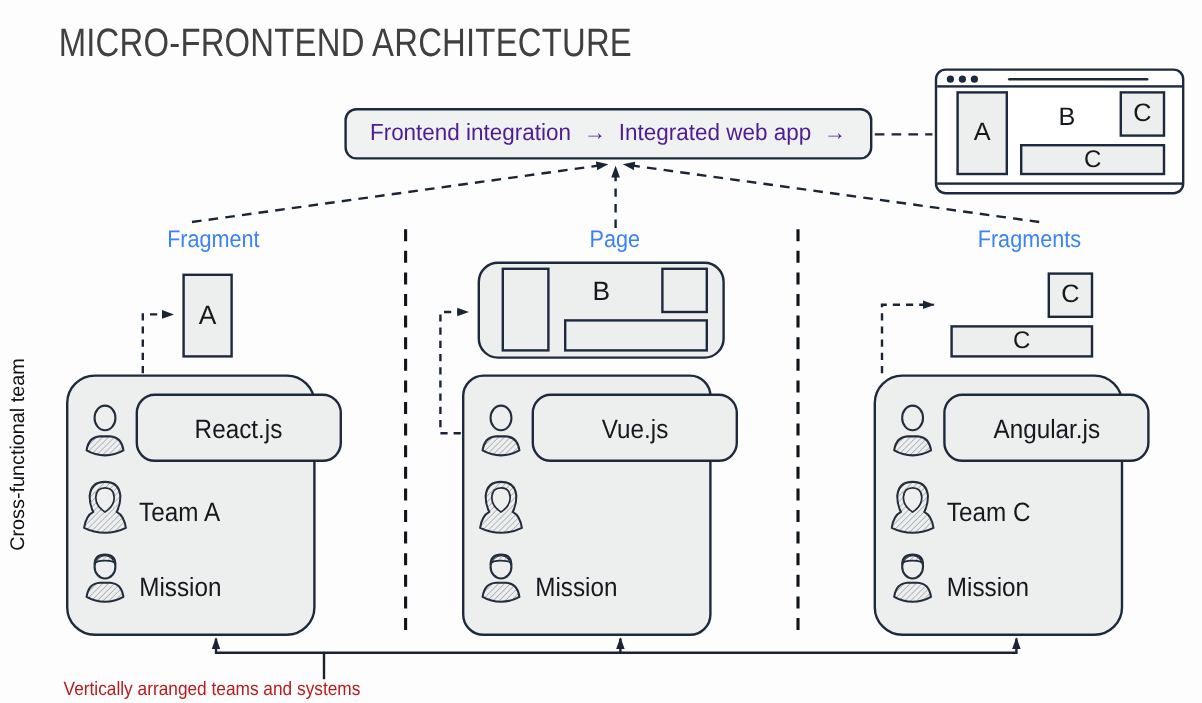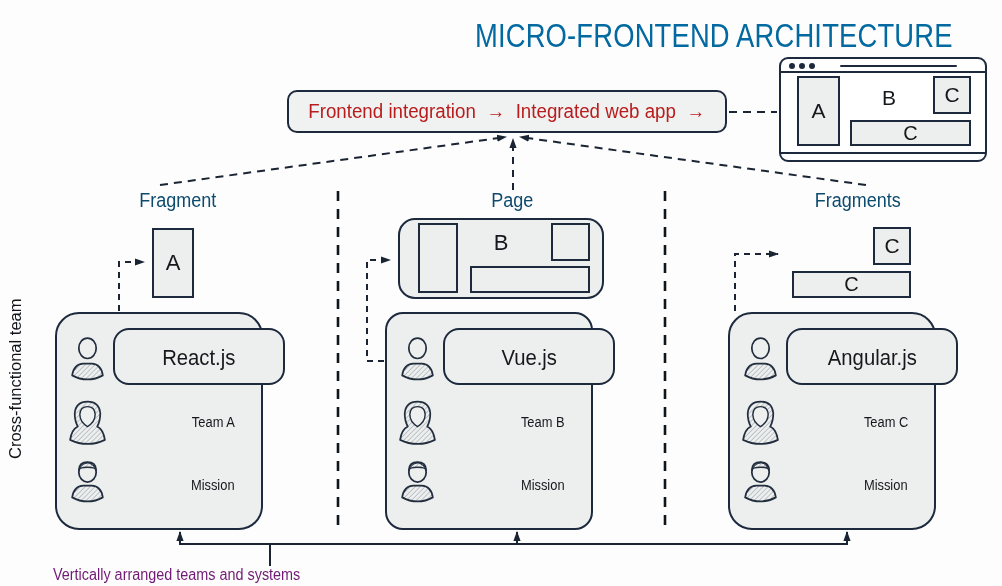--- a/index.html
+++ b/index.html
@@ -2,45 +2,45 @@
 <html><head>
 <meta charset="utf-8">
 <style>
   * { margin:0; padding:0; box-sizing:border-box; }
   html,body { width:1002px; height:586px; }
   body { font-family:"Liberation Sans",sans-serif; background:#fff; color:#15181c; }
   #stage { position:relative; width:1002px; height:586px; background:#fdfdfd; overflow:hidden; }
   .abs { position:absolute; }
   #overlay { position:absolute; left:0; top:0; pointer-events:none; }
   .cx { display:inline-block; transform:scaleX(0.9); transform-origin:center; }
-  .title { left:0; top:17px; width:100%; text-align:right; font-size:33px; font-weight:500; letter-spacing:0.2px; color:#0369a1; }
+  .title { left:0; top:17px; width:100%; text-align:left; font-size:33px; font-weight:500; letter-spacing:0.2px; color:#404040; }
   .title .cx { transform:scaleX(0.83); }
   .intbox { left:287px; top:90px; width:440px; height:43px; background:#f0f1f1; border:2px solid #1d2a3e; border-radius:10px;
-            display:flex; align-items:center; justify-content:center; font-size:19.5px; color:#b91c1c; }
+            display:flex; align-items:center; justify-content:center; font-size:19.5px; color:#4c1d95; }
   .intbox .cx { transform:scaleX(0.96); }
   .intbox .row { display:flex; align-items:center; gap:11px; }
   .browser { left:779px; top:57px; width:208px; height:105px; background:#fff; border:2px solid #1d2a3e; border-radius:9px; }
   .bar { position:absolute; left:0; top:0; width:100%; height:14px; border-bottom:2px solid #1d2a3e; }
   .dot { position:absolute; top:4px; width:6px; height:6px; border-radius:50%; background:#1d2a3e; }
   .bline { position:absolute; left:59px; top:5.5px; width:117px; height:2.5px; background:#1d2a3e; border-radius:2px; }
   .bfoot { position:absolute; left:0; top:93px; width:100%; height:2px; background:#1d2a3e; }
   .gbox { position:absolute; background:#edefee; border:2px solid #1d2a3e; display:flex; align-items:center; justify-content:center; font-size:22px; color:#16181b; }
-  .lbl { position:absolute; text-align:center; font-size:20px; color:#0c4a6e; }
+  .lbl { position:absolute; text-align:center; font-size:20px; color:#3b82f6; }
   .page { left:398px; top:218px; width:206px; height:81px; background:#edefee; border:2px solid #1d2a3e; border-radius:17px; }
   .team { top:312px; width:208px; height:218px; background:#edefee; border:2px solid #1d2a3e; border-radius:24px; }
   .pill { position:absolute; left:56px; top:14px; width:172px; height:57px; background:#edefee; border:2px solid #1d2a3e; border-radius:16px;
           display:flex; align-items:center; justify-content:center; font-size:22px; padding-top:2px; }
   .pill .cx, .trow .cx { transform:scaleX(0.92); }
-  .trow { position:absolute; left:70px; width:172px; text-align:center; font-size:14px; }
+  .trow { position:absolute; left:56px; width:172px; font-size:22px; }
   .r2 { top:100px; } .r3 { top:163px; }
   .picon { position:absolute; left:12px; width:37px; height:45px; }
   .i1 { top:22px; } .i2 { top:86px; } .i3 { top:144px; }
   .sidelabel { left:6px; top:291px; height:176px; font-size:16.5px; color:#101418;
                writing-mode:vertical-rl; transform:rotate(180deg); text-align:center; }
-  .bottomlabel { left:53px; top:566px; font-size:16px; color:#701a75; }
+  .bottomlabel { left:53px; top:566px; font-size:16px; color:#b91c1c; }
   .bottomlabel .cx { transform:scaleX(0.9); transform-origin:left center; }
 </style>
 </head>
 <body>
 
 <svg width="0" height="0" style="position:absolute">
   <defs>
     <pattern id="hatch" width="3.4" height="3.4" patternUnits="userSpaceOnUse" patternTransform="rotate(45)">
       <line x1="0" y1="0" x2="0" y2="3.4" stroke="#87909d" stroke-width="0.9"></line>
     </pattern>
@@ -137,21 +137,20 @@
   <div class="abs team" style="left:385px;border-radius:18px;">
     <svg class="picon i1" viewBox="0 0 36 44">
         <use href="#ic-person"></use>
       </svg>
     <div class="pill">
         <span class="cx">Vue.js</span>
       </div>
     <svg class="picon i2" viewBox="0 0 36 44">
         <use href="#ic-person-female"></use>
       </svg>
-    <div class="trow r2"><span class="cx">Team B</span></div>
     <svg class="picon i3" viewBox="0 0 36 44">
         <use href="#ic-person-male"></use>
       </svg>
     <div class="trow r3"><span class="cx">Mission</span></div>
   </div>
 
   <div class="abs team" style="left:728px;text-decoration:underline;">
     <svg class="picon i1" viewBox="0 0 36 44">
         <use href="#ic-person"></use>
       </svg>

